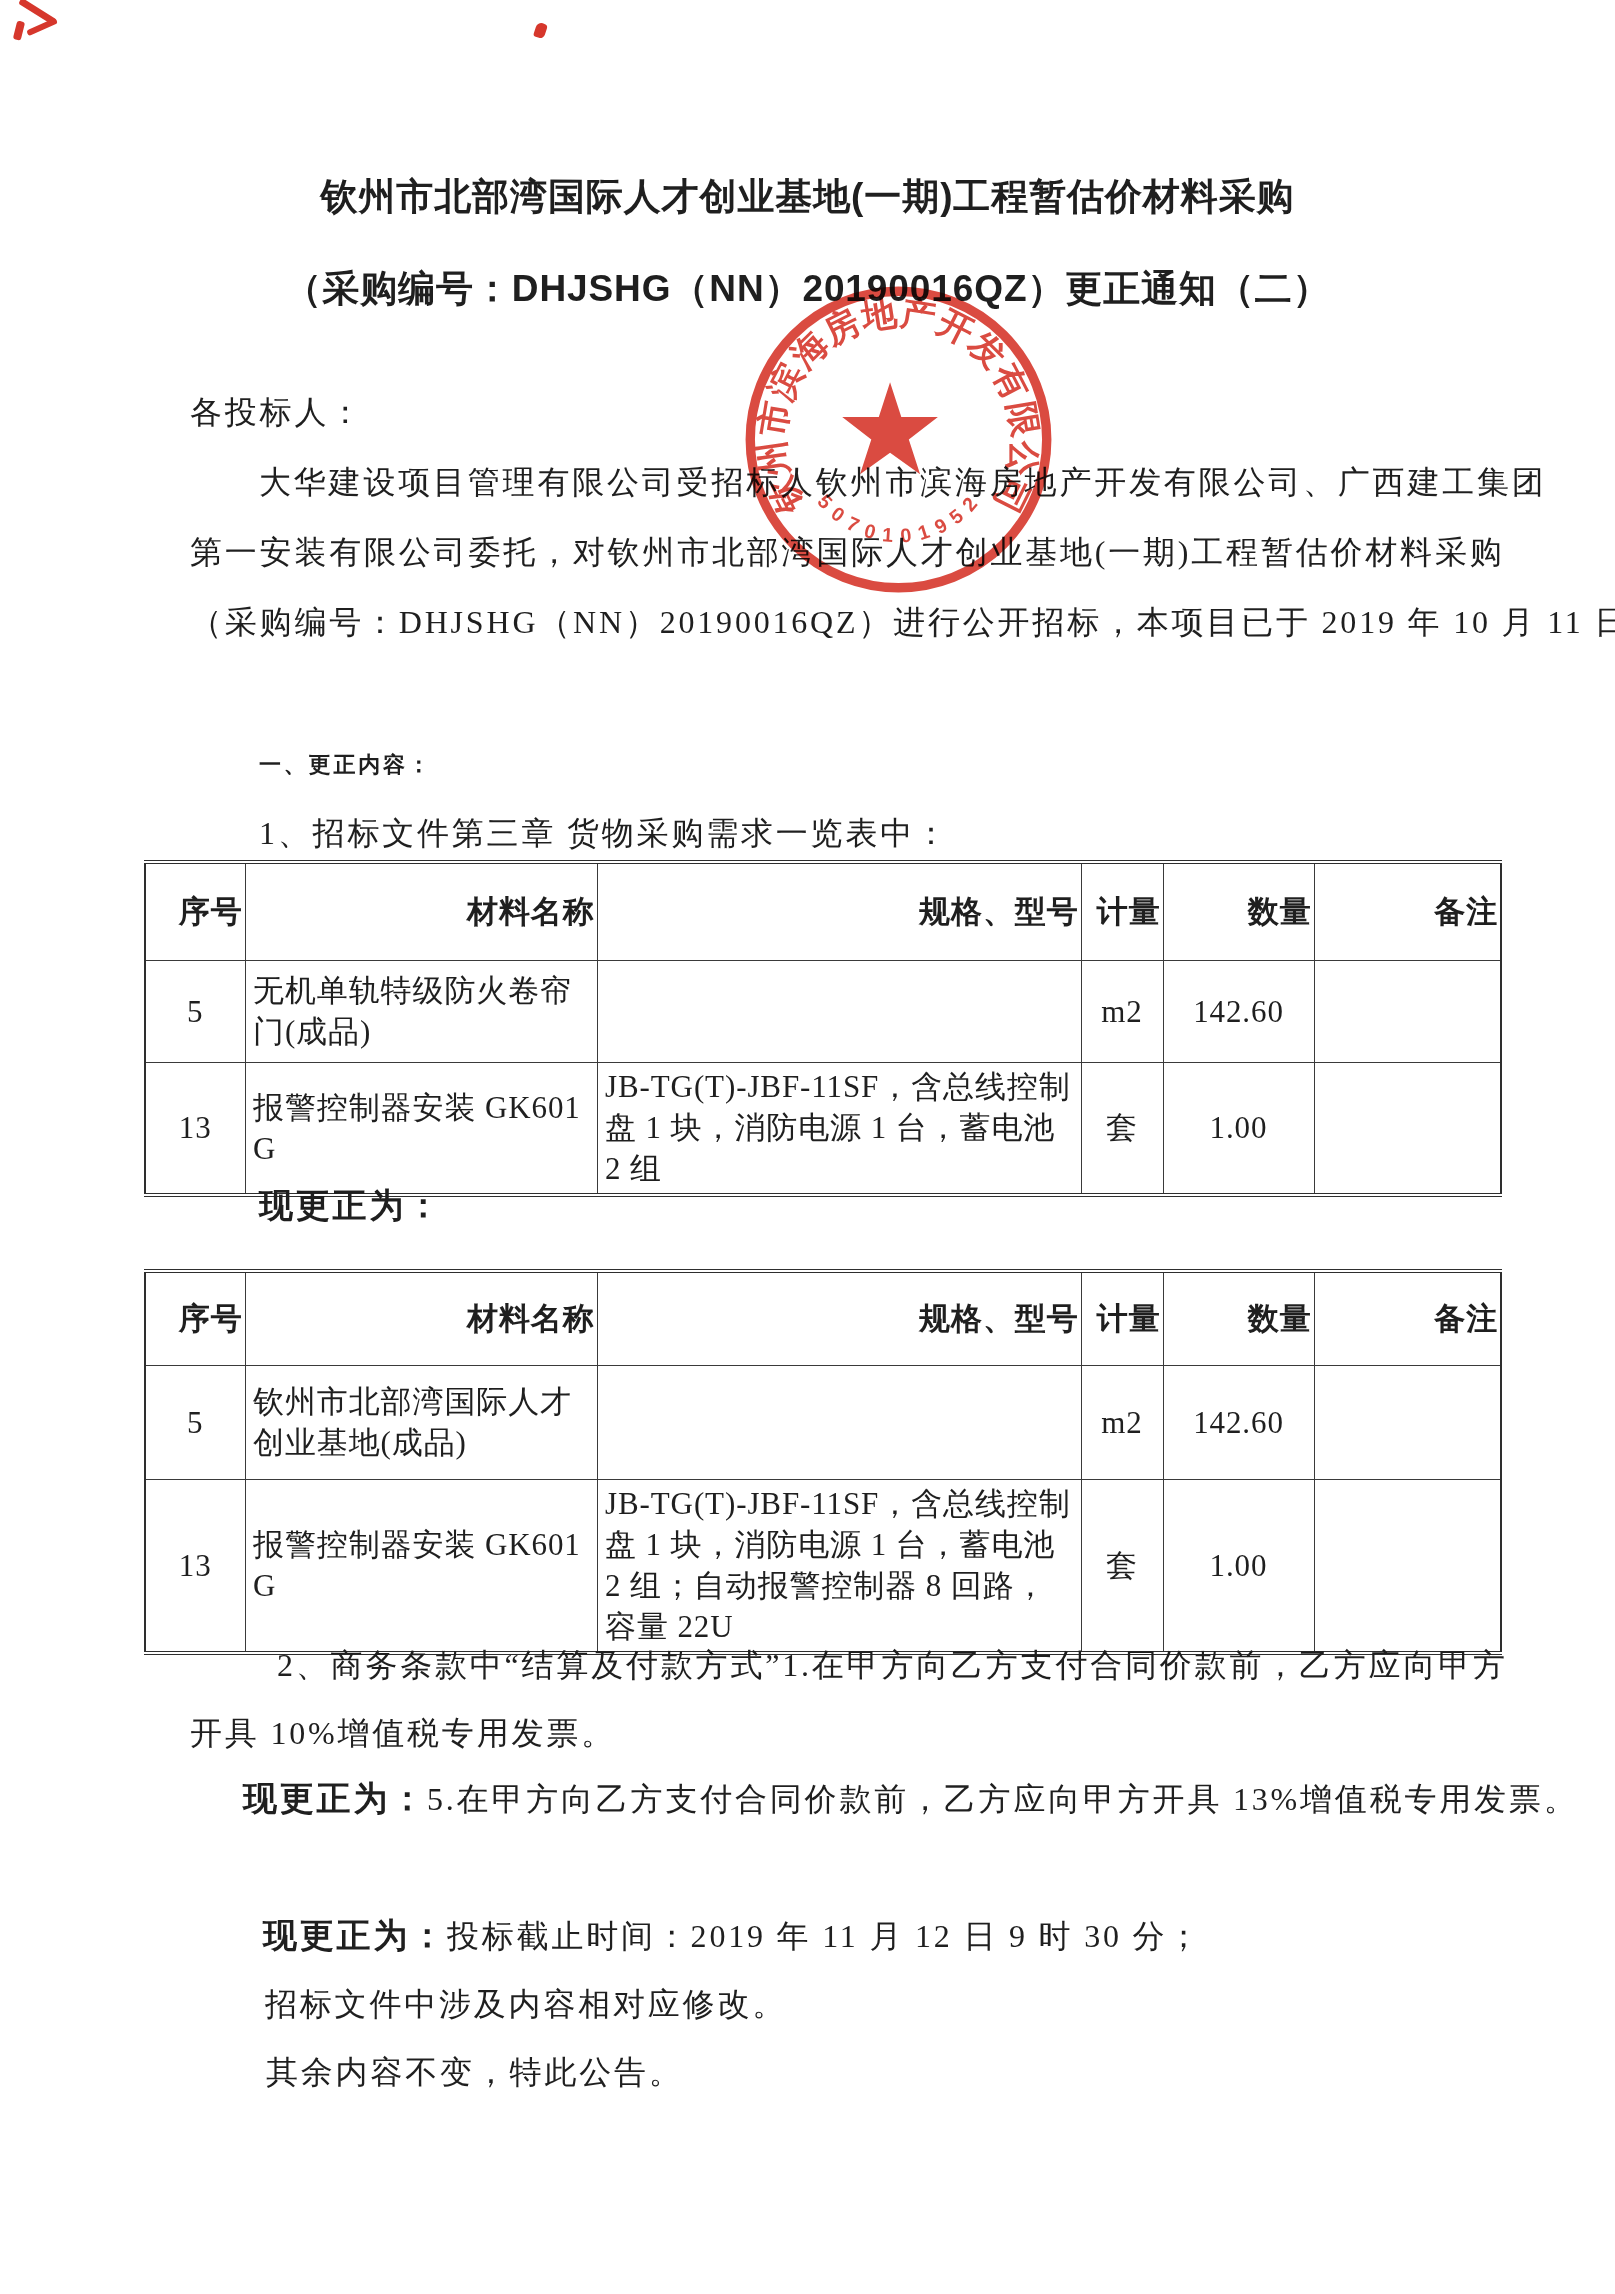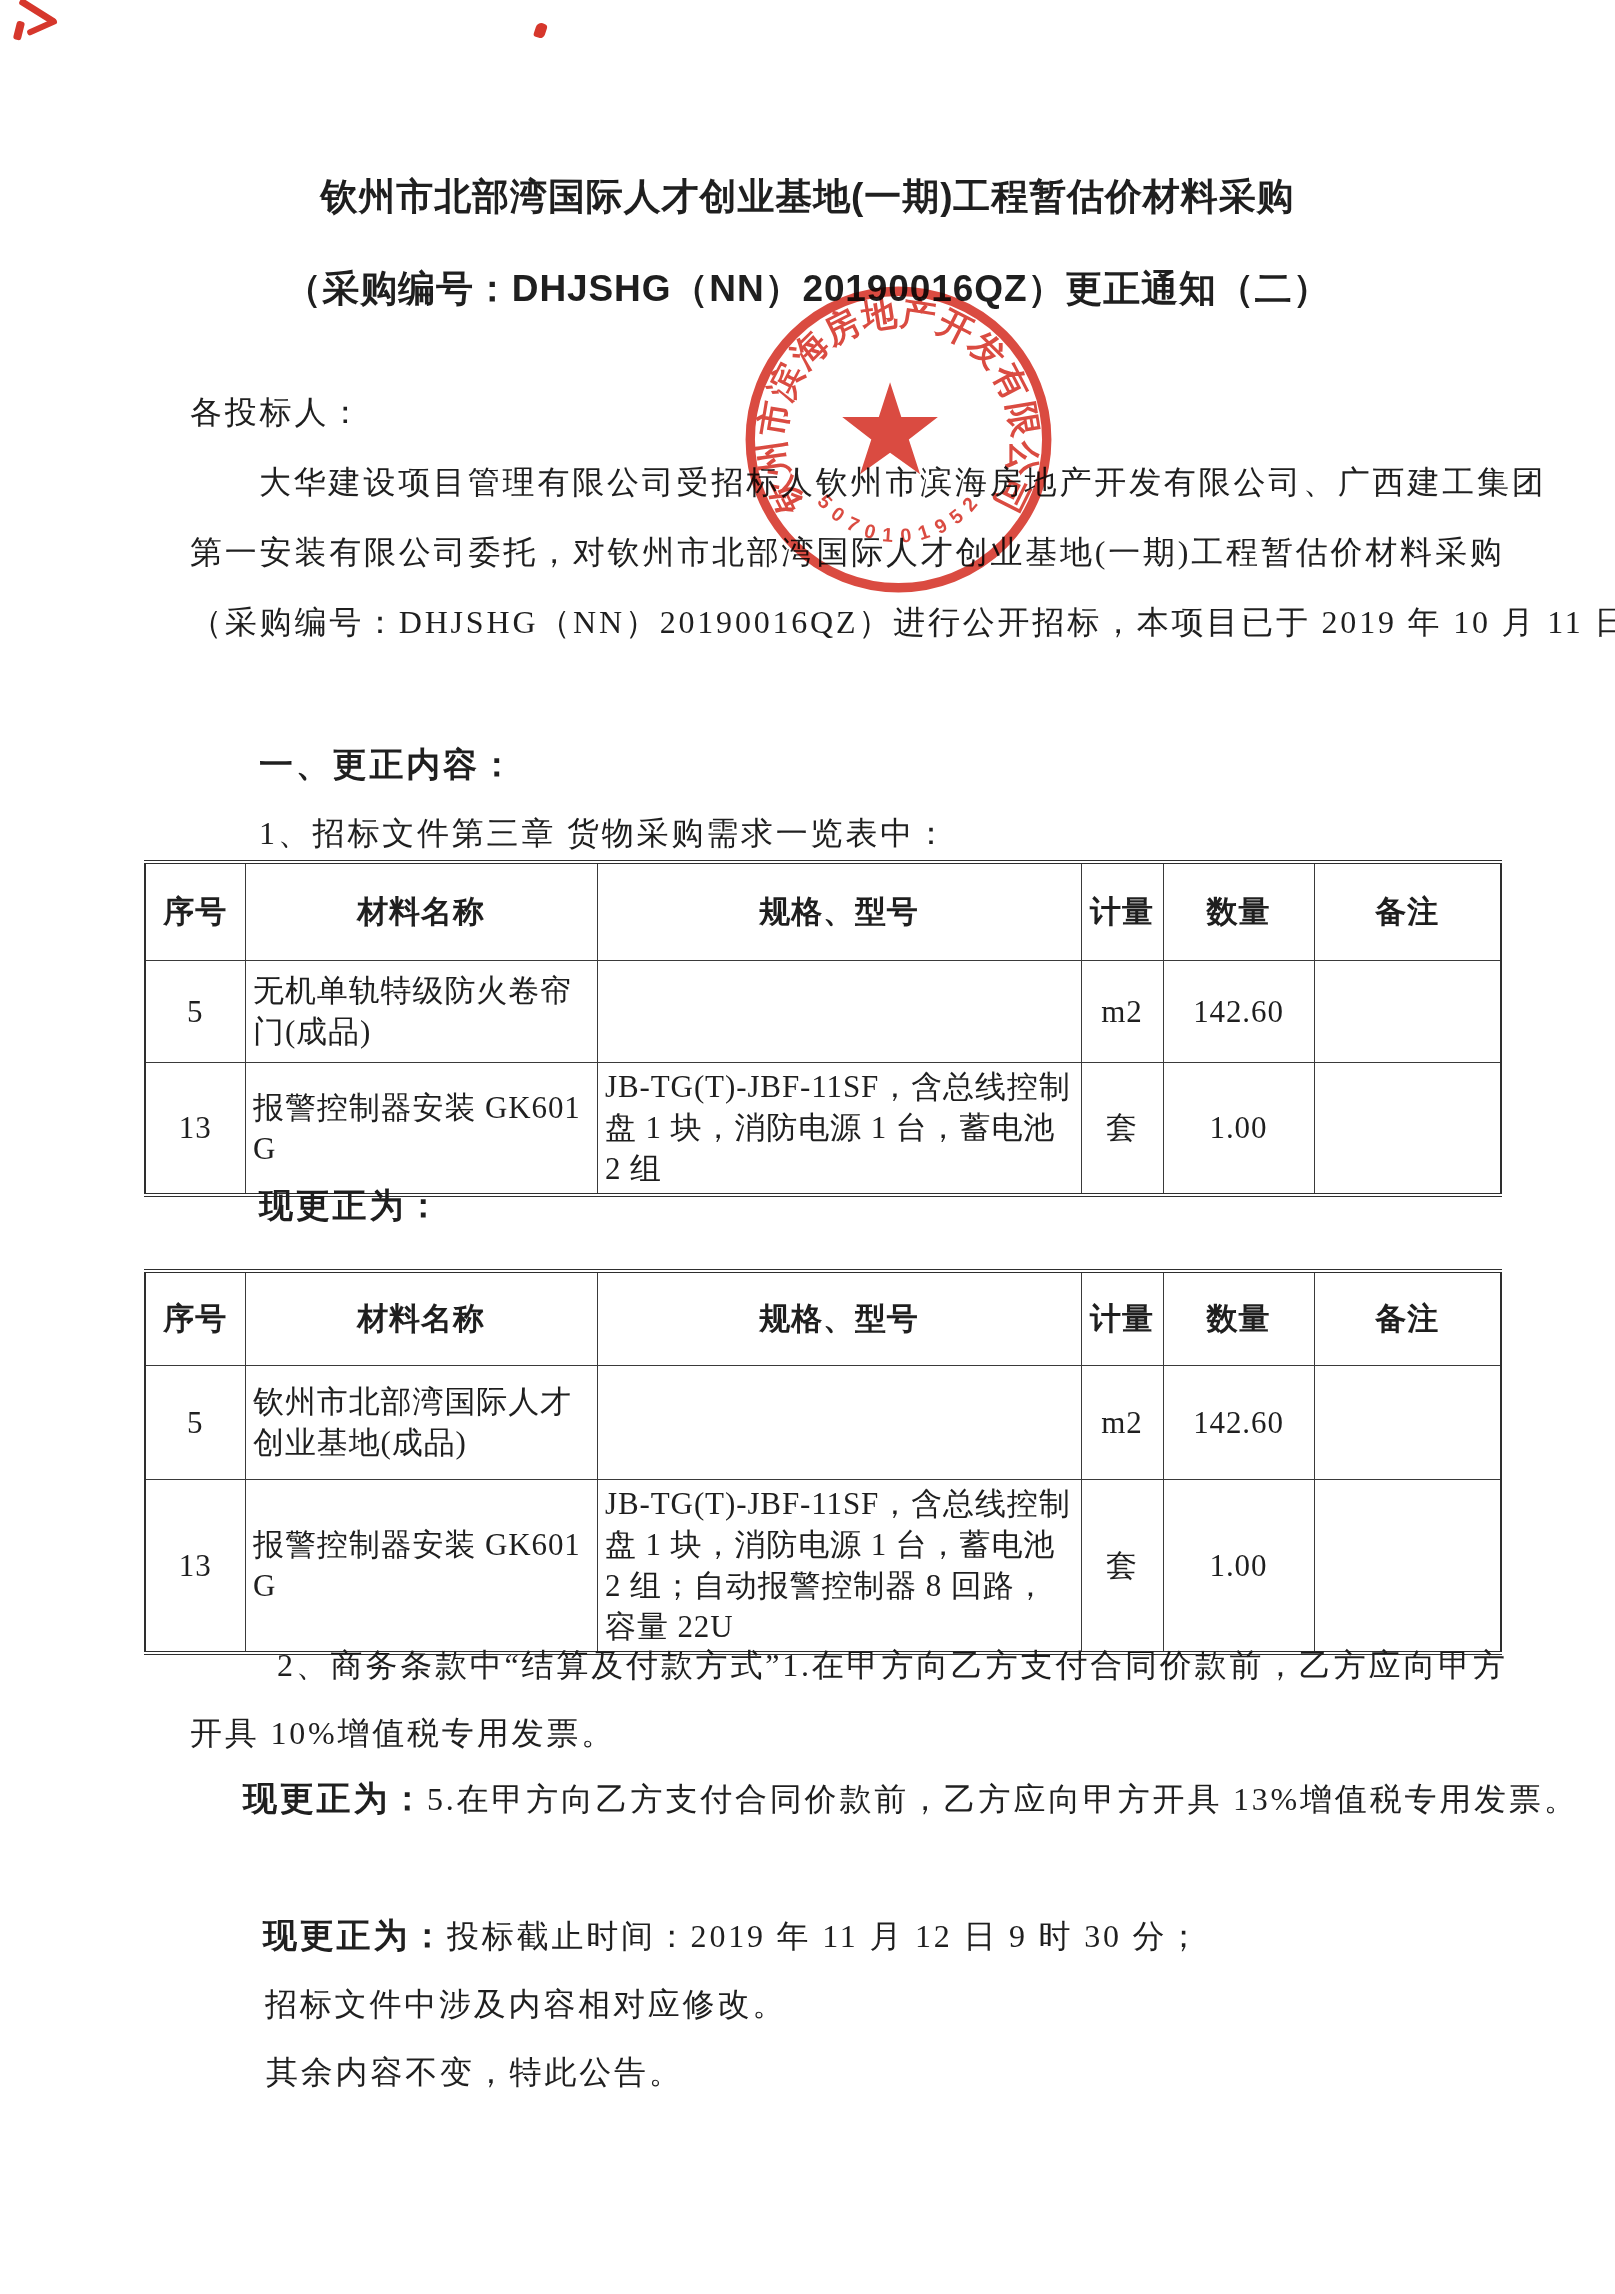--- a/index.html
+++ b/index.html
@@ -28,21 +28,21 @@
     border-left:2.8px solid #2e2e2e;border-right:2.8px solid #2e2e2e;
     border-top:4.7px double #2e2e2e;border-bottom:4.7px double #2e2e2e;
     background:transparent;
   }
   .doc-table th,.doc-table td{
     border:1.9px solid #3a3a3a;
     font-size:31px;line-height:41px;letter-spacing:0.9px;
     vertical-align:middle;padding:3.7px 7.5px;
     word-break:break-all;overflow:hidden;
   }
-  .doc-table th{font-weight:700;text-align:center;padding:3.7px 1.9px;}
+  .doc-table th{font-weight:700;text-align:right;padding:3.7px 1.9px;}
   td.c{text-align:center;}
   td.l{text-align:left;}
   
   .stamp{
     left:739px;top:280px;width:319px;height:319px;
     mix-blend-mode:multiply;opacity:0.9;
     z-index:6;pointer-events:none;
   }
   
   .mark-tl{left:13px;top:0px;width:56px;height:49px;z-index:5;}
@@ -67,21 +67,21 @@
 
   <div class="abs title" style="top:173px;">钦州市北部湾国际人才创业基地(一期)工程暂估价材料采购</div>
   <div class="abs title" style="top:265px;">（采购编号：DHJSHG（NN）20190016QZ）更正通知（二）</div>
 
   <div class="abs body-line" style="top:392px;left:178px;">各投标人：</div>
 
   <div class="abs body-line" style="top:462px;left:247px;">大华建设项目管理有限公司受招标人钦州市滨海房地产开发有限公司、广西建工集团</div>
   <div class="abs body-line" style="top:532px;left:178px;">第一安装有限公司委托，对钦州市北部湾国际人才创业基地(一期)工程暂估价材料采购</div>
   <div class="abs body-line" style="top:602px;left:178px;">（采购编号：DHJSHG（NN）20190016QZ）进行公开招标，本项目已于 2019 年 10 月 11 日</div>
 
-  <div class="abs body-line bold" style="top:744px;left:247px;font-size:34px;">一、更正内容：</div>
+  <div class="abs body-line bold" style="top:744px;left:247px;font-size:22px;">一、更正内容：</div>
   <div class="abs body-line" style="top:813px;left:247px;">1、招标文件第三章  货物采购需求一览表中：</div>
 
   <table class="doc-table abs" style="top:860px;left:144px;">
     <colgroup>
       <col style="width:100px">
         <col style="width:352px">
         <col style="width:484px">
       <col style="width:82px">
         <col style="width:151px">
         <col style="width:187px">

